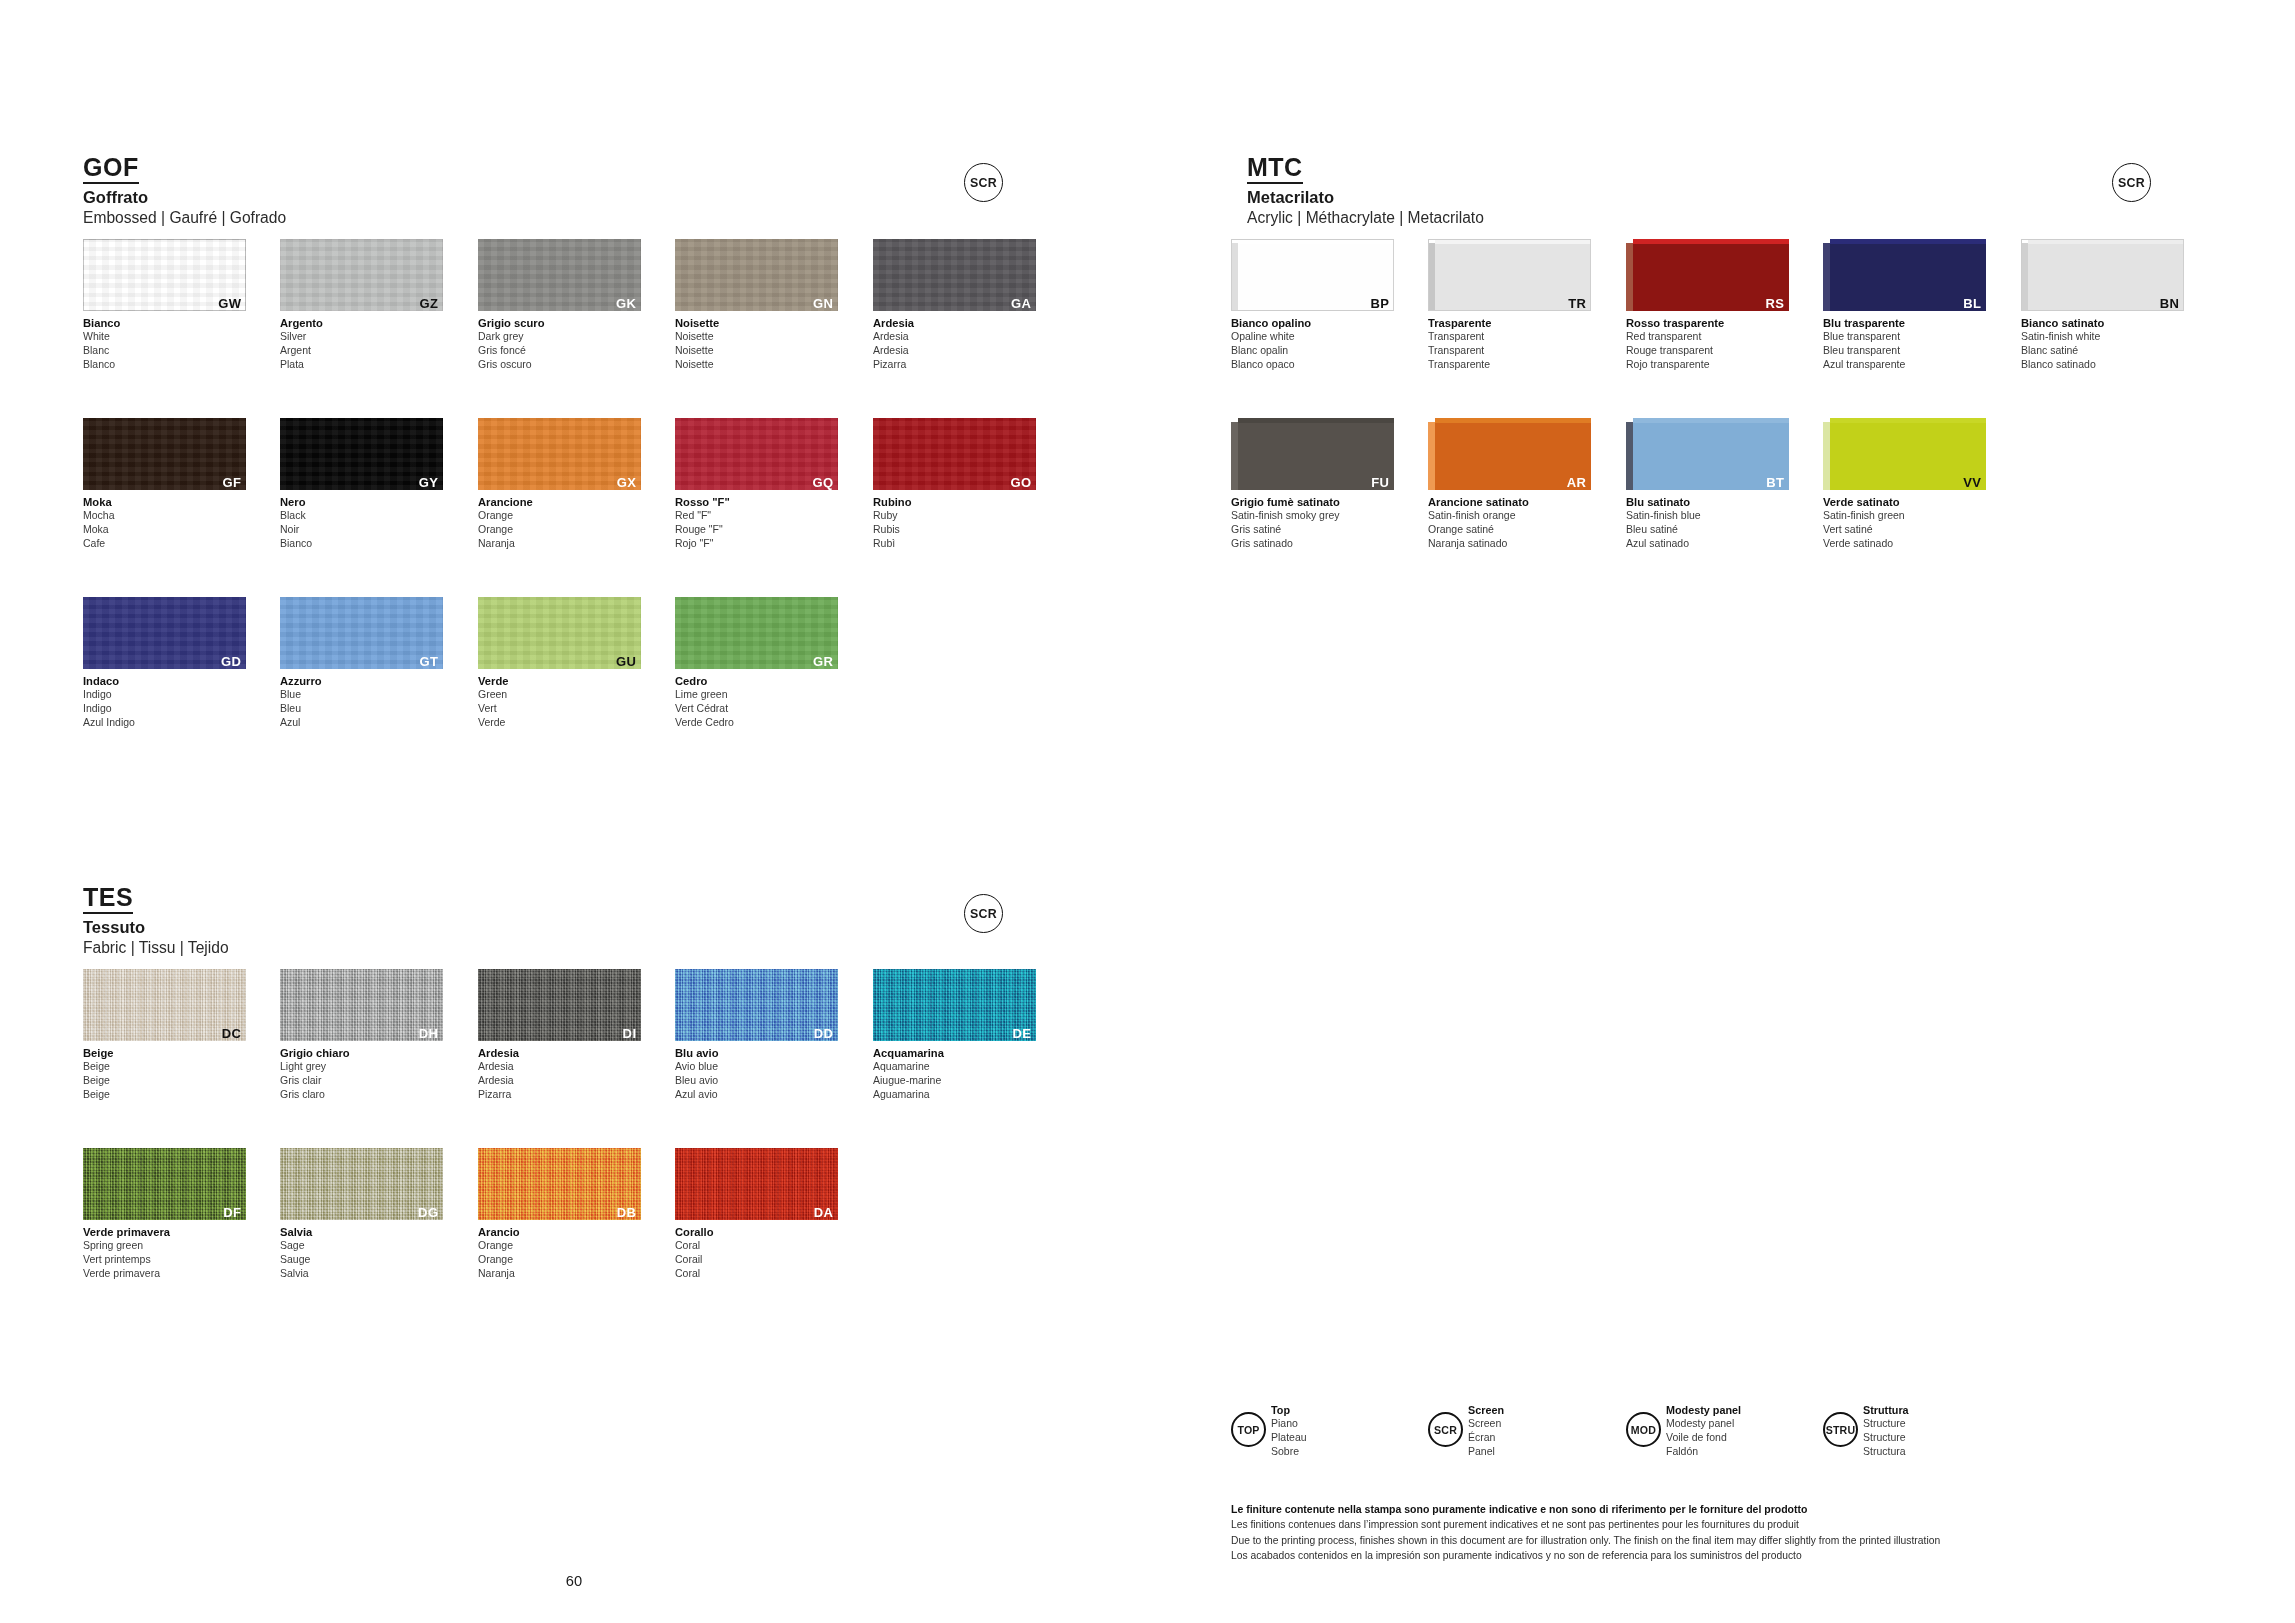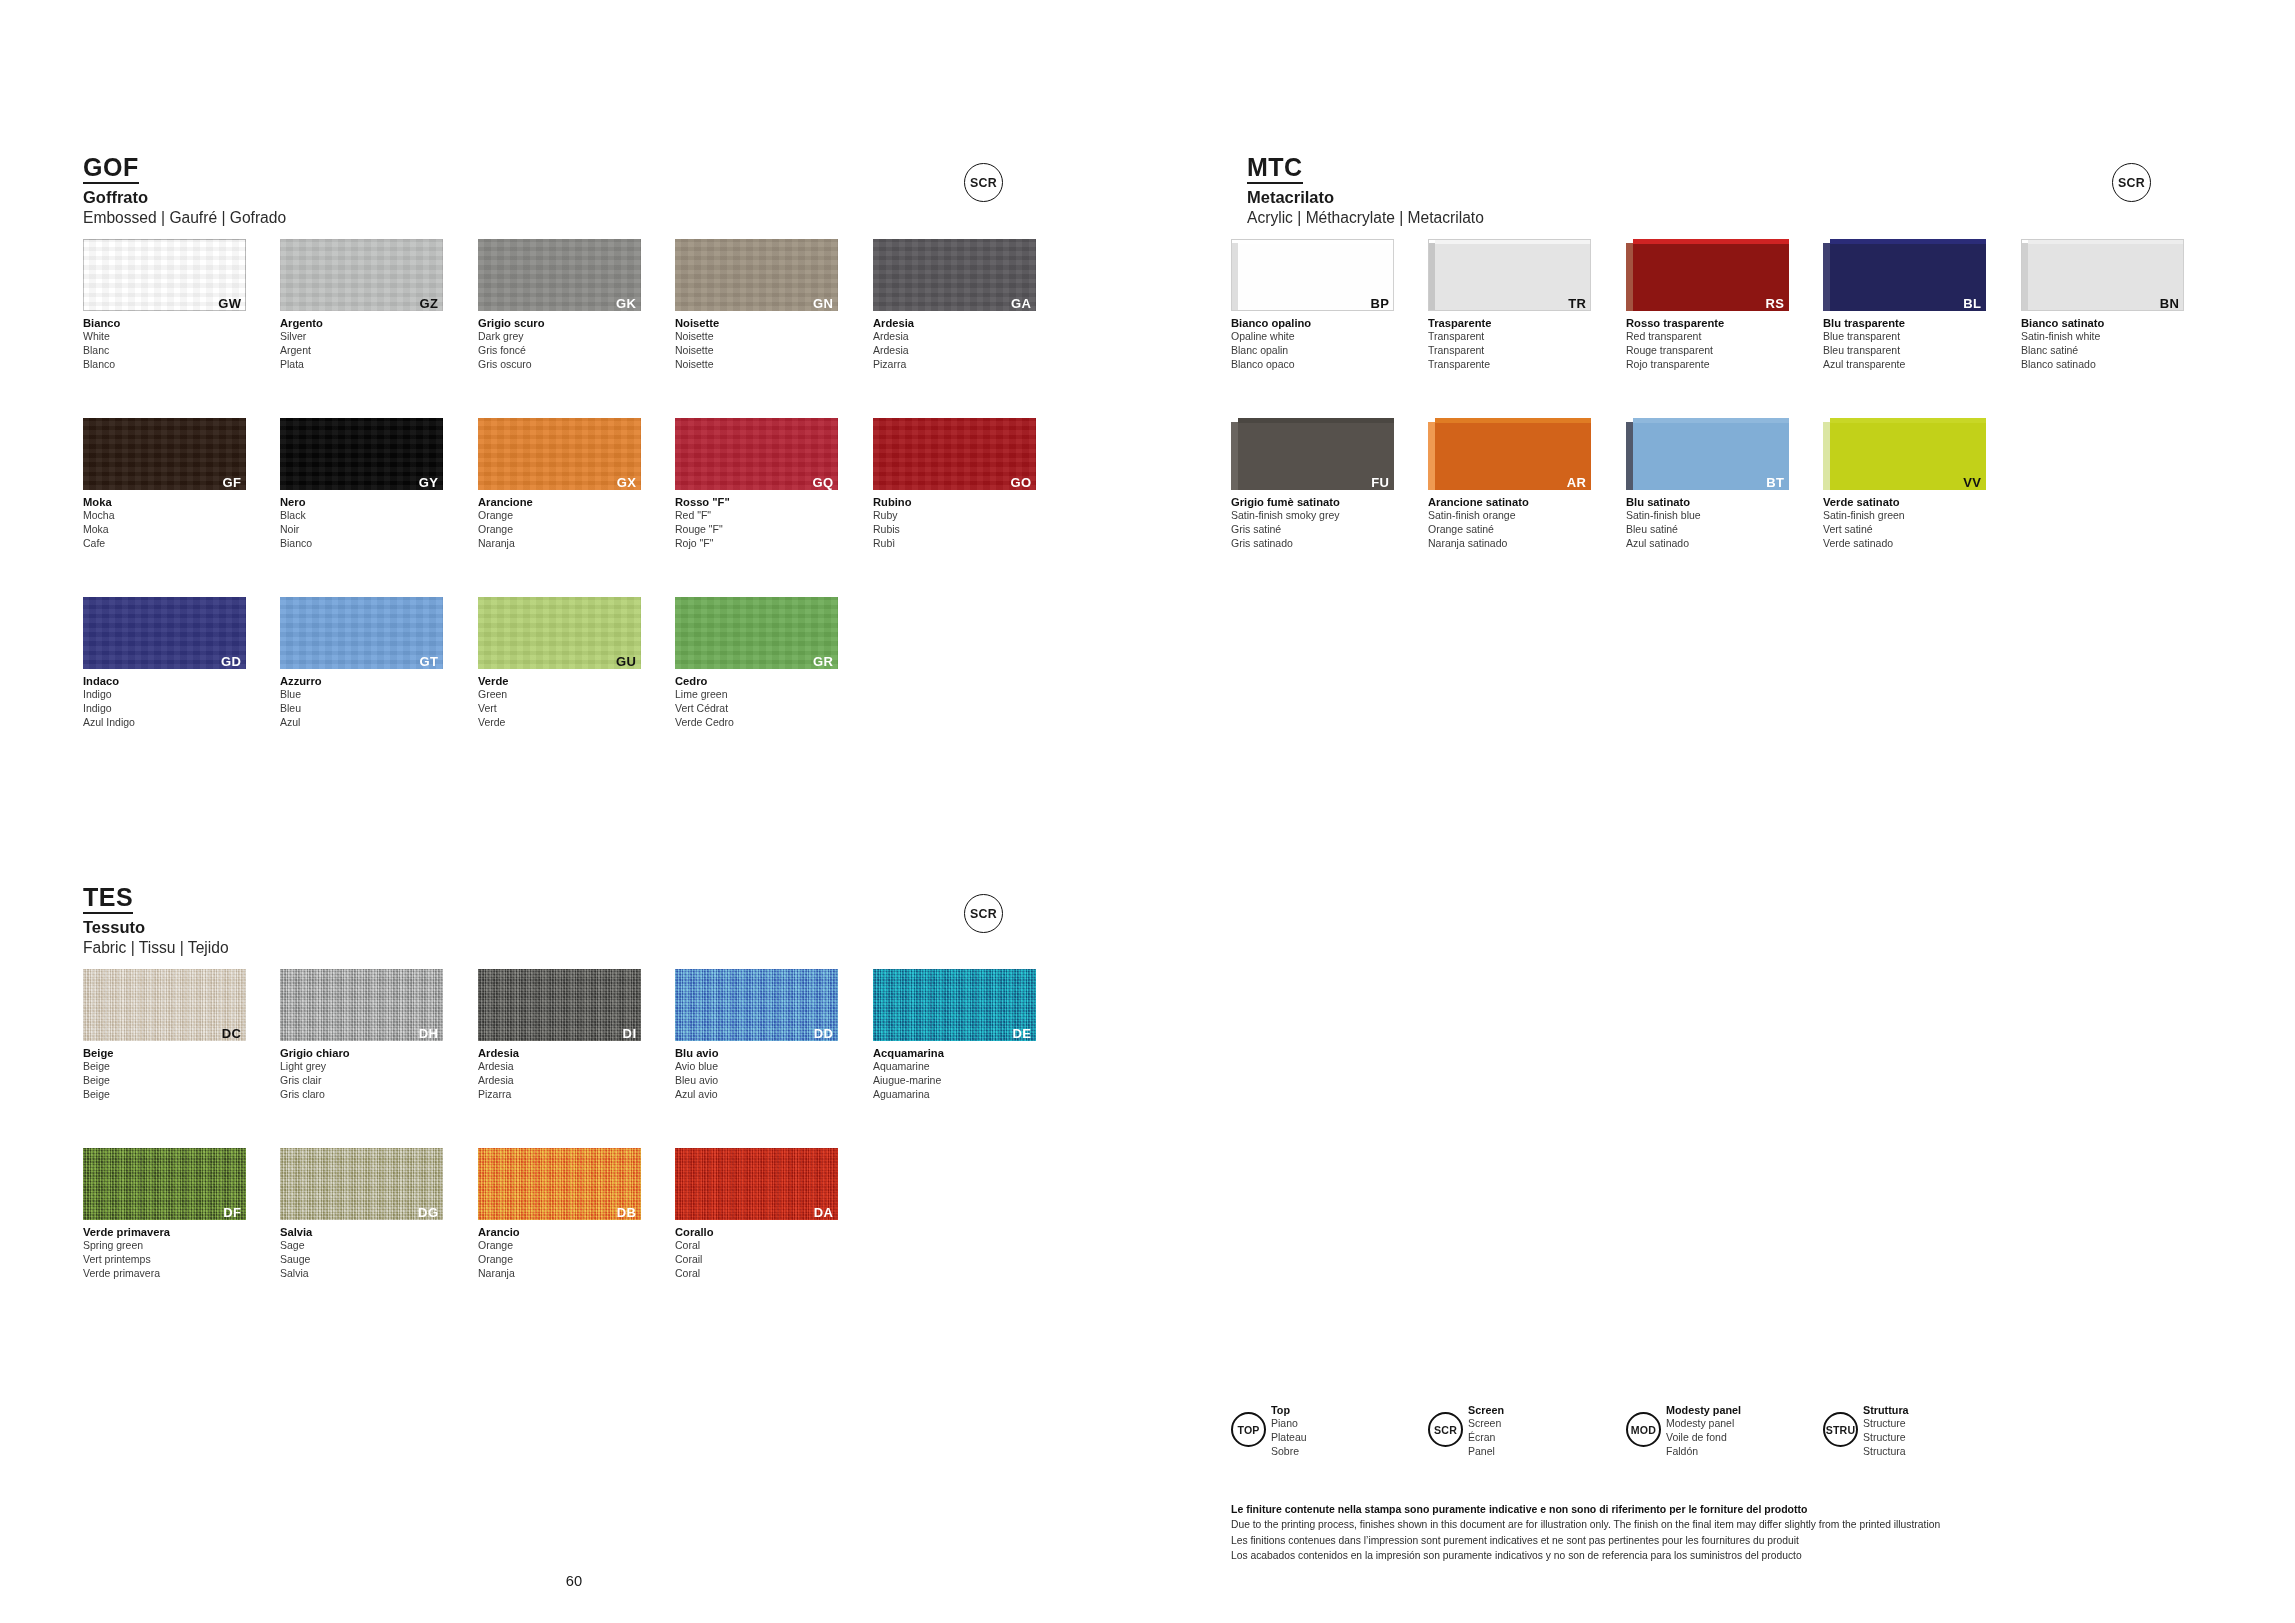--- a/index.html
+++ b/index.html
@@ -624,18 +624,18 @@
         <div class="leg-txt">
           <div class="leg-it">Struttura</div>
           <div class="leg-tr">Structure</div>
           <div class="leg-tr">Structure</div>
           <div class="leg-tr">Structura</div>
         </div>
       </div>
     </div>
     <div class="disclaimer" style="left: 83px; top: 1502px; width: 1010px;">
       <div class="d-it">Le finiture contenute nella stampa sono puramente indicative e non sono di riferimento per le forniture del prodotto</div>
+      <div class="d-tr">Les finitions contenues dans l’impression sont purement indicatives et ne sont pas pertinentes pour les fournitures du produit</div>
       <div class="d-tr">Due to the printing process, finishes shown in this document are for illustration only. The finish on the final item may differ slightly from the printed illustration</div>
-      <div class="d-tr">Les finitions contenues dans l’impression sont purement indicatives et ne sont pas pertinentes pour les fournitures du produit</div>
       <div class="d-tr">Los acabados contenidos en la impresión son puramente indicativos y no son de referencia para los suministros del producto</div>
     </div>
   </div>
 
 
 </body></html>

